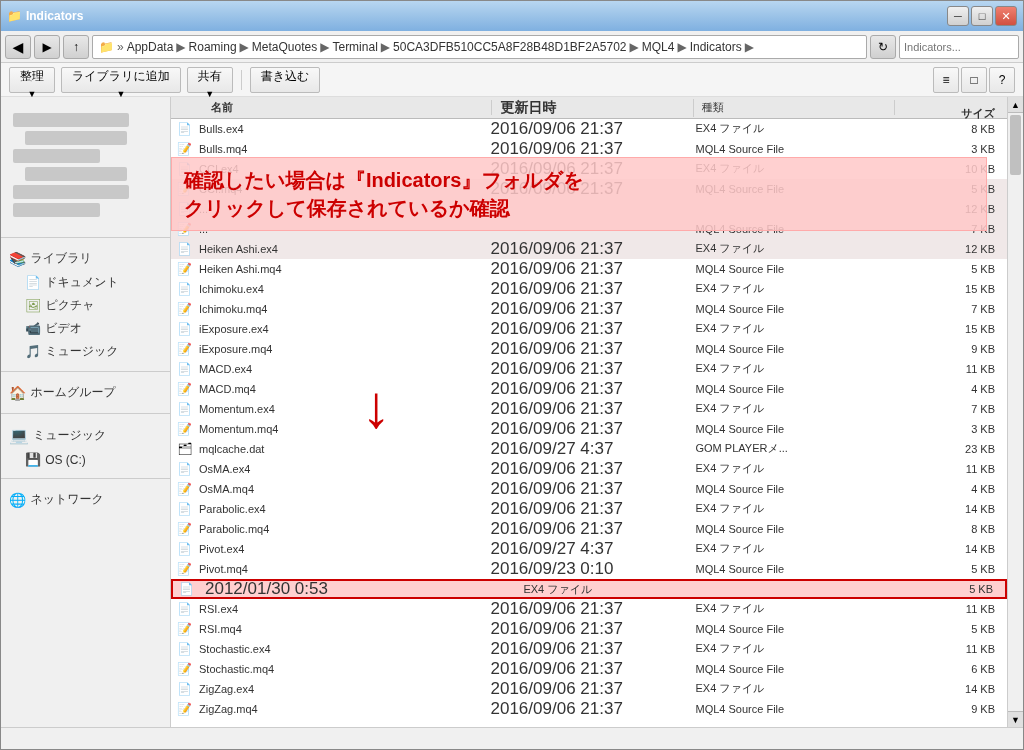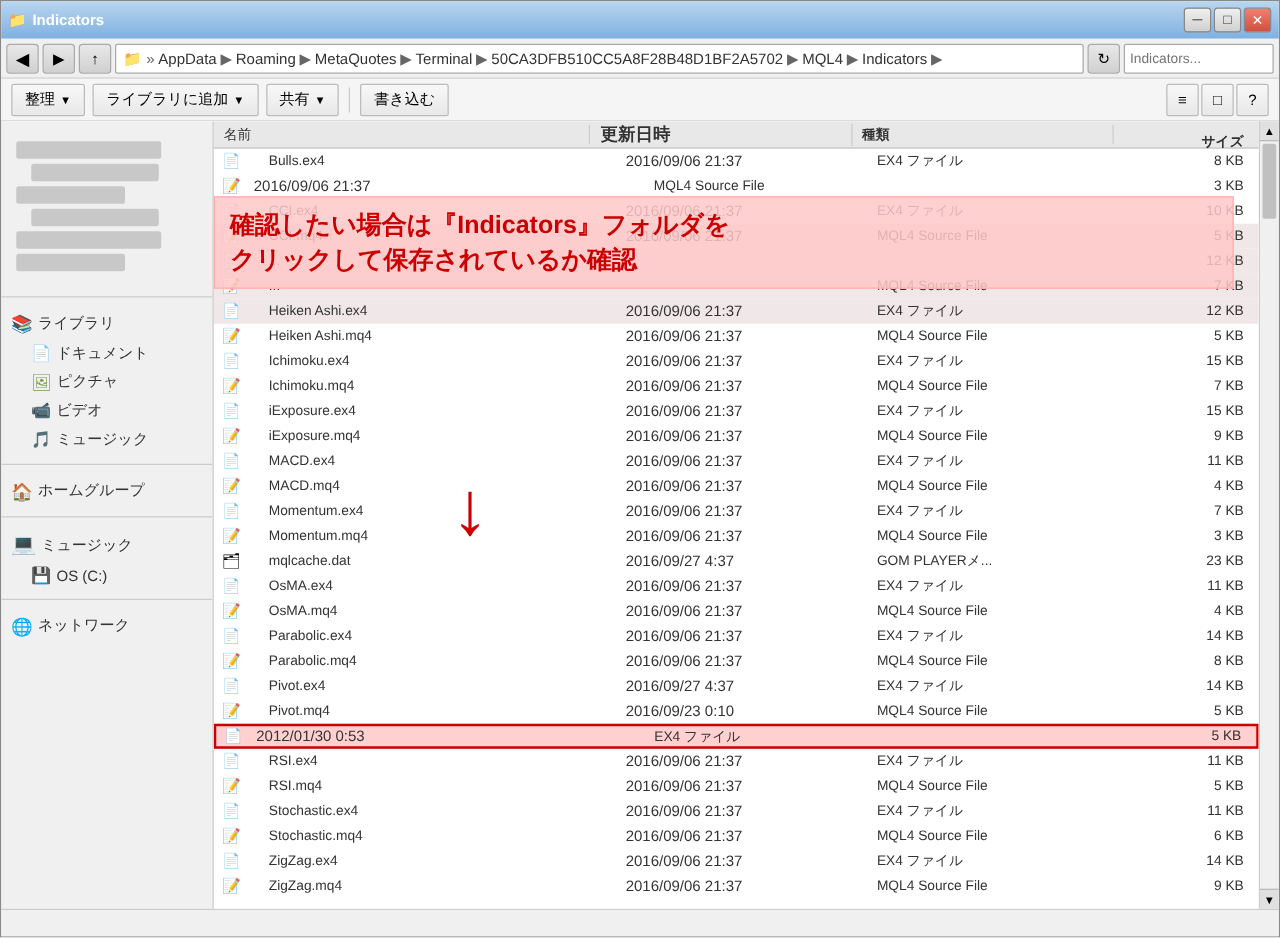--- a/index.html
+++ b/index.html
@@ -21,21 +21,21 @@
     .nav-btn { width: 26px; height: 24px; background: linear-gradient(to bottom, #e8e8e8, #d0d0d0); border: 1px solid #aaa; border-radius: 3px; cursor: pointer; display: flex; align-items: center; justify-content: center; font-size: 12px; }
     .nav-btn.back { font-size: 14px; }
     .breadcrumb-bar { flex: 1; height: 24px; background: white; border: 1px solid #aaa; border-radius: 2px; display: flex; align-items: center; padding: 0 6px; gap: 2px; overflow: hidden; }
     .breadcrumb-item { color: #333; white-space: nowrap; }
     .breadcrumb-sep { color: #666; margin: 0 1px; }
     .search-box { width: 120px; height: 24px; border: 1px solid #aaa; border-radius: 2px; display: flex; align-items: center; background: white; padding: 0 4px; gap: 2px; }
     .search-box input { flex: 1; border: none; outline: none; font-size: 11px; color: #999; background: transparent; }
 
     
     .toolbar { background: #f5f5f5; height: 34px; display: flex; align-items: center; padding: 0 8px; gap: 6px; border-bottom: 1px solid #ddd; }
-    .toolbar-btn { height: 26px; padding: 0 10px; background: linear-gradient(to bottom, #f8f8f8, #e8e8e8); border: 1px solid #bbb; border-radius: 2px; cursor: pointer; display: flex; align-items: center; gap: 4px; white-space: nowrap; font-size: 12px; }
+    .toolbar-btn { height: 26px; padding: 0 10px; background: linear-gradient(to bottom, #f8f8f8, #e8e8e8); border: 1px solid #bbb; border-radius: 2px; cursor: pointer; display: flex; align-items: center; gap: 4px; white-space: nowrap; font-size: 12px; flex-direction: column; }
     .toolbar-btn .arrow { font-size: 9px; }
     .toolbar-sep { width: 1px; height: 20px; background: #ccc; margin: 0 2px; }
     .view-btn { width: 26px; height: 26px; background: linear-gradient(to bottom, #f8f8f8, #e8e8e8); border: 1px solid #bbb; border-radius: 2px; cursor: pointer; display: flex; align-items: center; justify-content: center; font-size: 12px; }
     .toolbar-right { margin-left: auto; display: flex; gap: 2px; align-items: center; }
 
     
     .main-area { display: flex; flex: 1; overflow: hidden; }
 
     
     .sidebar { width: 170px; background: #f0f0f0; border-right: 1px solid #ccc; display: flex; flex-direction: column; overflow-y: auto; padding: 4px 0; }
@@ -55,32 +55,32 @@
     .sidebar-item .music-icon { color: #7a4a7a; font-size: 13px; }
     .sidebar-divider { height: 1px; background: #ccc; margin: 4px 0; }
     .sidebar-computer-item { display: flex; align-items: center; gap: 4px; padding: 3px 0 3px 16px; font-size: 11px; color: #333; cursor: pointer; }
     .drive-icon { color: #5a5a7a; font-size: 13px; }
     .computer-icon { color: #5a5a7a; font-size: 16px; }
     .net-icon { color: #5a6a7a; font-size: 13px; }
 
     
     .file-area { flex: 1; display: flex; flex-direction: column; overflow: hidden; position: relative; }
     .file-list-header { display: flex; background: #e8e8e8; border-bottom: 1px solid #bbb; height: 22px; align-items: center; padding: 0 4px; }
-    .col-name { flex: 3; padding: 0 4px; font-size: 11px; font-weight: normal; color: #333; border-right: 1px solid #ccc; }
+    .col-name { flex: 3; padding: 0 4px; font-size: 11px; font-weight: bold; color: #333; border-right: 1px solid #ccc; margin-left: 32px; }
     .col-date { flex: 2; padding: 0 8px; font-size: 14px; font-weight: bold; color: #333; border-right: 1px solid #ccc; }
-    .col-type { flex: 2; padding: 0 8px; font-size: 11px; font-weight: bold; color: #333; border-right: 1px solid #ccc; }
+    .col-type { flex: 2; padding: 0 8px; font-size: 11px; font-weight: normal; color: #333; border-right: 1px solid #ccc; }
     .col-size { flex: 1; padding: 0 8px; font-size: 11px; font-weight: bold; color: #333; text-align: right; margin-top: 12px; }
 
     .file-list { flex: 1; overflow-y: auto; background: white; }
     .file-row { display: flex; align-items: center; padding: 0 4px; height: 20px; border-bottom: 1px solid transparent; }
     .file-row.highlighted { background: #ffd0d0; border: 2px solid #cc0000; }
     .file-row.shaded { background: #f0e8e8; }
     .file-row .file-icon-cell { width: 20px; display: flex; align-items: center; justify-content: center; }
-    .cell-name { flex: 3; font-size: 11px; color: #333; padding-left: 4px; overflow: hidden; white-space: nowrap; margin-left: 16px; }
-    .cell-date { flex: 2; font-size: 12px; color: #333; padding: 0 8px; white-space: nowrap; }
+    .cell-name { flex: 3; font-size: 11px; color: #333; padding-left: 4px; overflow: hidden; white-space: nowrap; }
+    .cell-date { flex: 2; font-size: 17px; color: #333; padding: 0 8px; white-space: nowrap; }
     .cell-type { flex: 2; font-size: 11px; color: #333; padding: 0 8px; overflow: hidden; white-space: nowrap; }
     .cell-size { flex: 1; font-size: 11px; color: #333; padding: 0 8px; text-align: right; white-space: nowrap; }
 
     
     .scrollbar-track { width: 16px; background: #f0f0f0; border-left: 1px solid #ccc; display: flex; flex-direction: column; }
     .scrollbar-up { height: 16px; background: #e0e0e0; border-bottom: 1px solid #bbb; display: flex; align-items: center; justify-content: center; cursor: pointer; font-size: 9px; }
     .scrollbar-thumb { height: 60px; background: #c0c0c0; margin: 2px; border-radius: 2px; }
     .scrollbar-down { height: 16px; background: #e0e0e0; border-top: 1px solid #bbb; margin-top: auto; display: flex; align-items: center; justify-content: center; cursor: pointer; font-size: 9px; }
 
     
@@ -251,20 +251,21 @@
       <div class="file-list" id="file-list-container">
       <div class="file-row">
       <div class="file-icon-cell">📄</div>
       <div class="cell-name">Bulls.ex4</div>
       <div class="cell-date">2016/09/06 21:37</div>
       <div class="cell-type">EX4 ファイル</div>
       <div class="cell-size">8 KB</div>
     </div>
           <div class="file-row">
       <div class="file-icon-cell">📝</div>
+      <div class="cell-name">Bulls.mq4</div>
       <div class="cell-date">2016/09/06 21:37</div>
       <div class="cell-type">MQL4 Source File</div>
       <div class="cell-size">3 KB</div>
     </div>
           <div class="file-row">
       <div class="file-icon-cell">📄</div>
       <div class="cell-name">CCI.ex4</div>
       <div class="cell-date">2016/09/06 21:37</div>
       <div class="cell-type">EX4 ファイル</div>
       <div class="cell-size">10 KB</div>

